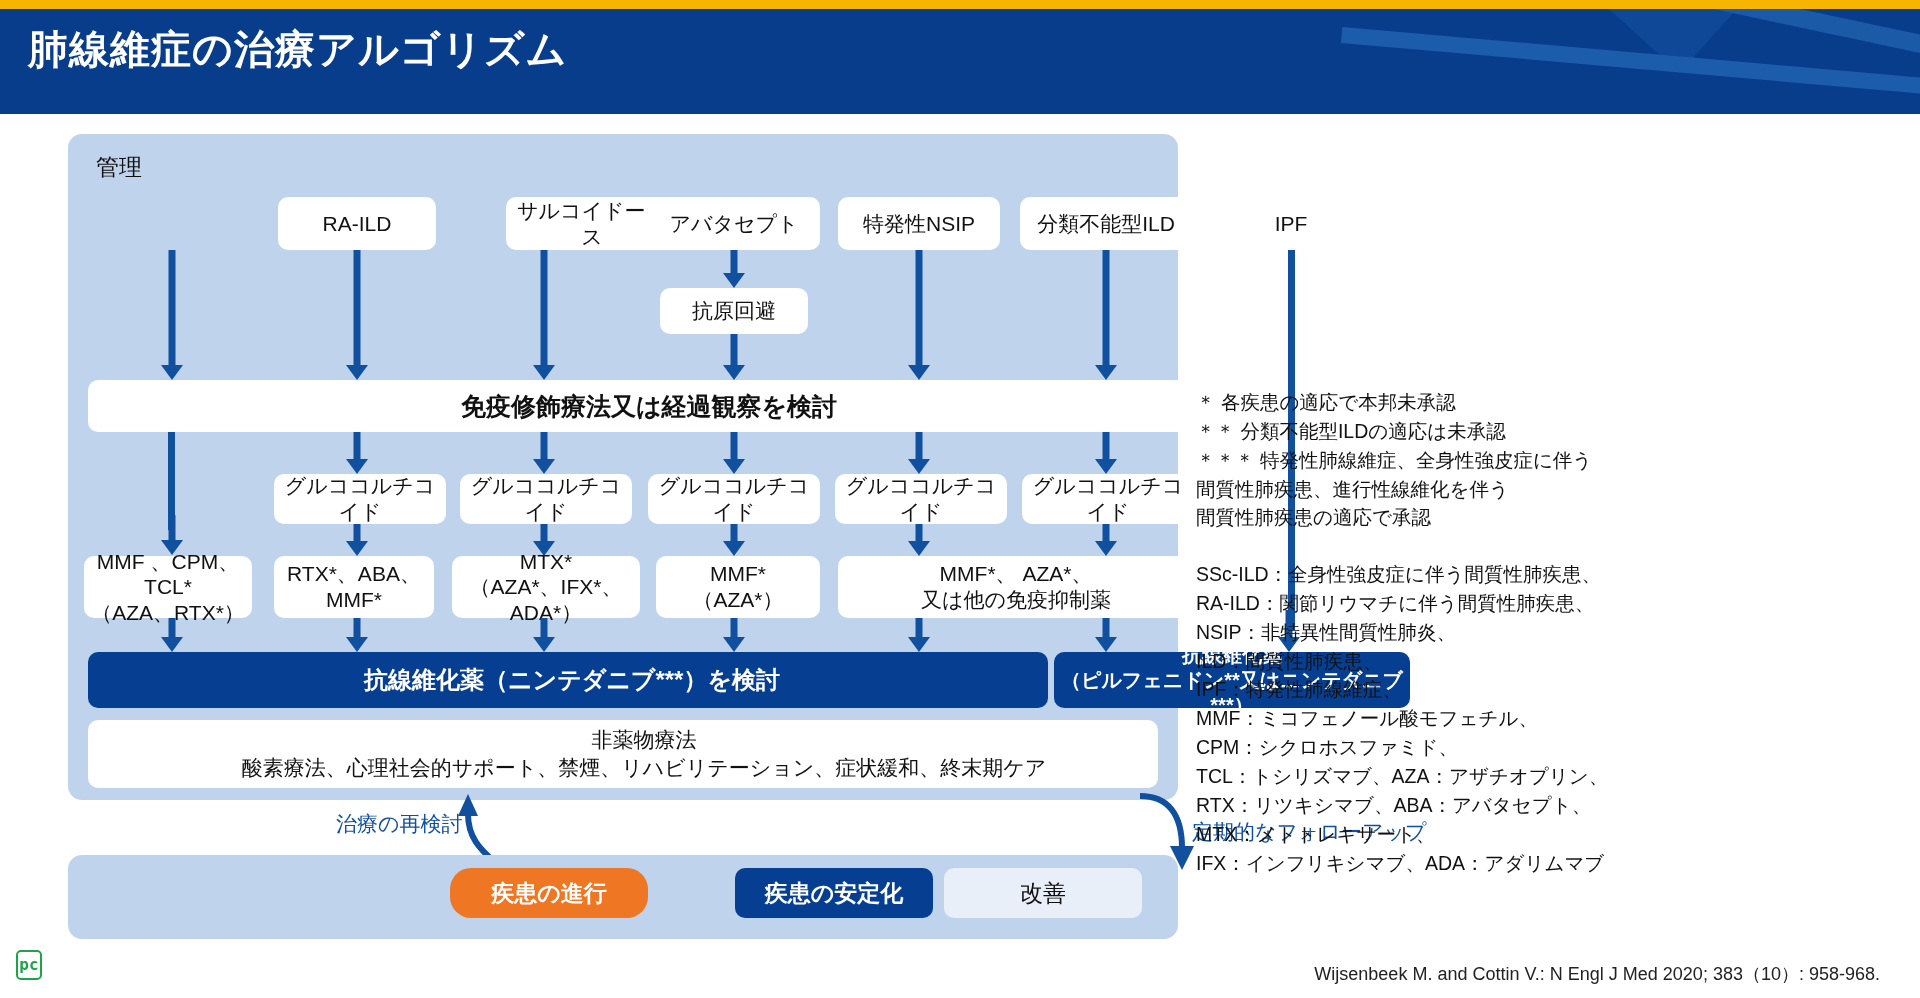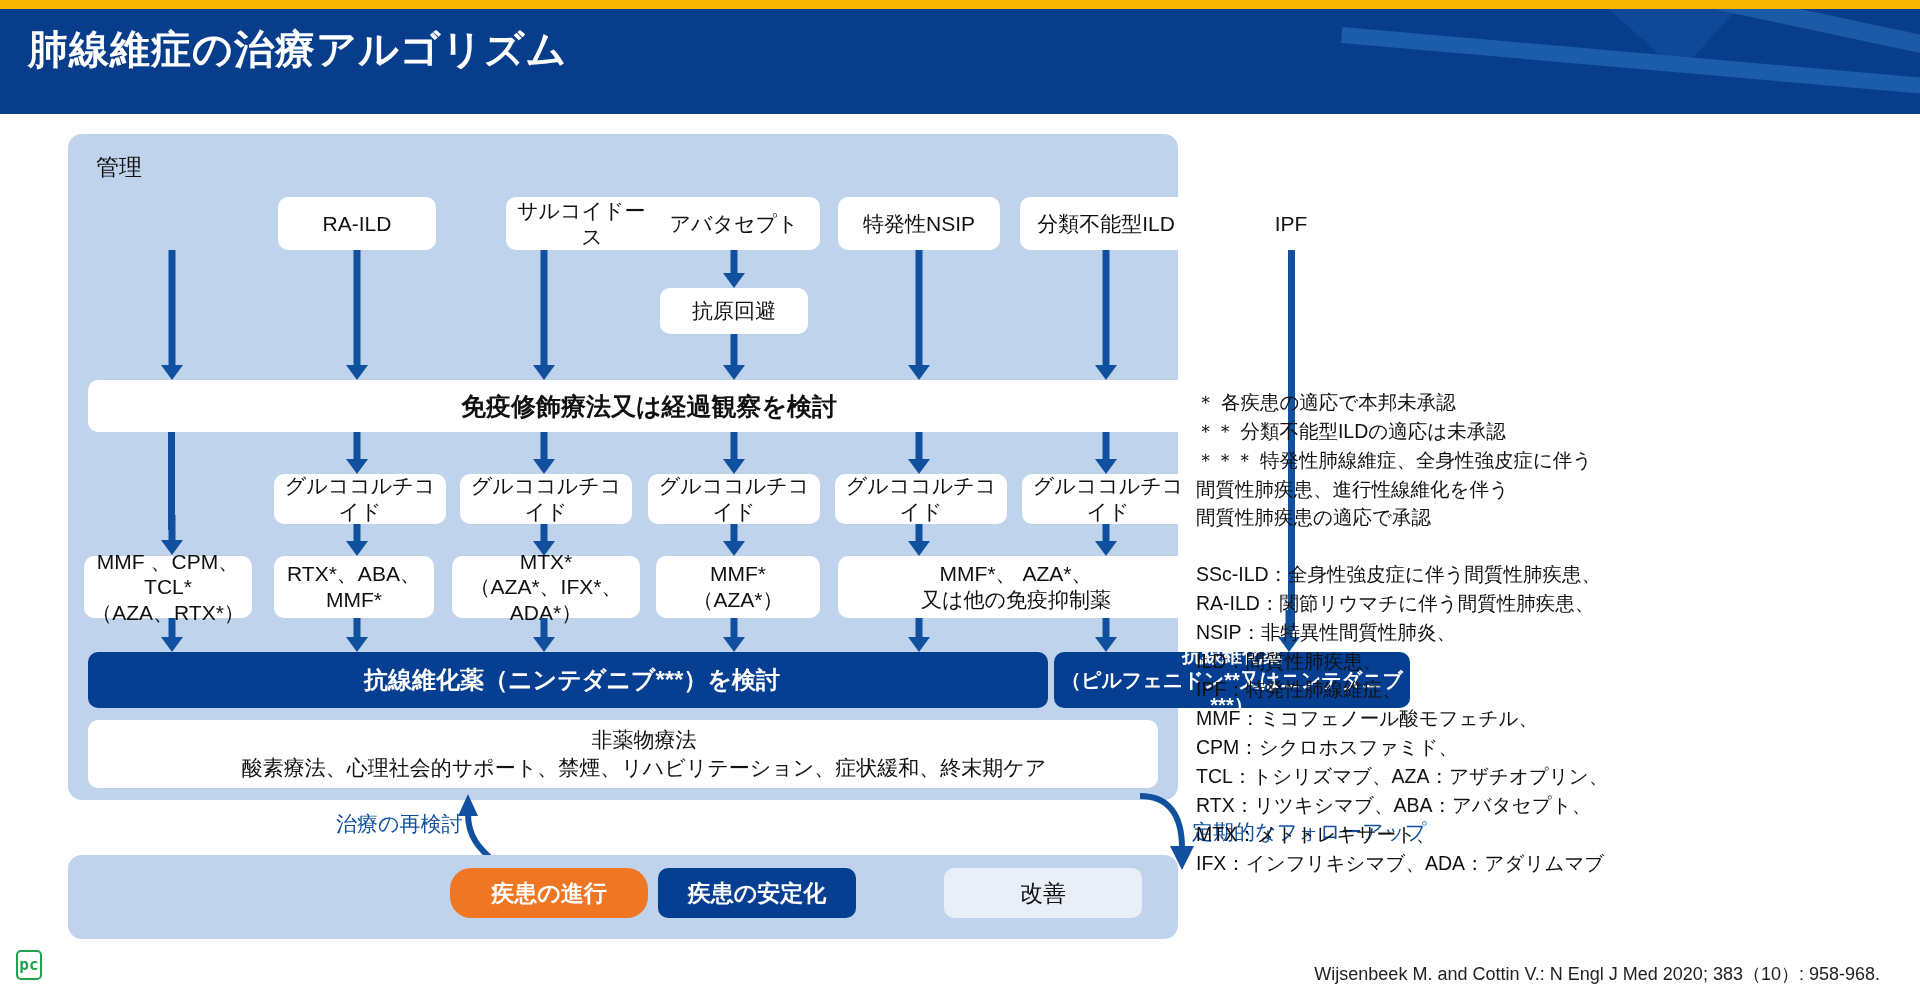--- a/index.html
+++ b/index.html
@@ -321,21 +321,21 @@
   <div class="curve-label" style="left:336px; top:810px;">治療の再検討</div>
 
   <svg class="curve" style="left:1120px; top:790px; width:160px; height:98px;" viewBox="0 0 160 98">
     <path d="M 20 6 C 48 6, 62 24, 62 58" stroke="#11509e" stroke-width="6" fill="none"></path>
     <polygon points="62,80 50,56 74,56" fill="#11509e"></polygon>
   </svg>
   <div class="curve-label" style="left:1192px; top:818px;">定期的なフォローアップ</div>
 
   <div class="panel" id="monitor-panel"></div>
   <div class="obox" style="left:450px; top:868px; width:198px; height:50px;">疾患の進行</div>
-  <div class="nbox" style="left:658px; top:868px; width:198px; height:50px; font-size:23px;">疾患の安定化</div>
+  <div class="nbox" style="left:735px; top:868px; width:198px; height:50px; font-size:23px;">疾患の安定化</div>
   <div class="pbox" style="left:944px; top:868px; width:198px; height:50px;">改善</div>
 
   <div class="notes" id="footnotes">＊ 各疾患の適応で本邦未承認
 ＊＊ 分類不能型ILDの適応は未承認
 ＊＊＊ 特発性肺線維症、全身性強皮症に伴う
 間質性肺疾患、進行性線維化を伴う
 間質性肺疾患の適応で承認</div>
   <div class="notes" id="abbrev">SSc-ILD：全身性強皮症に伴う間質性肺疾患、
 RA-ILD：関節リウマチに伴う間質性肺疾患、
 NSIP：非特異性間質性肺炎、

